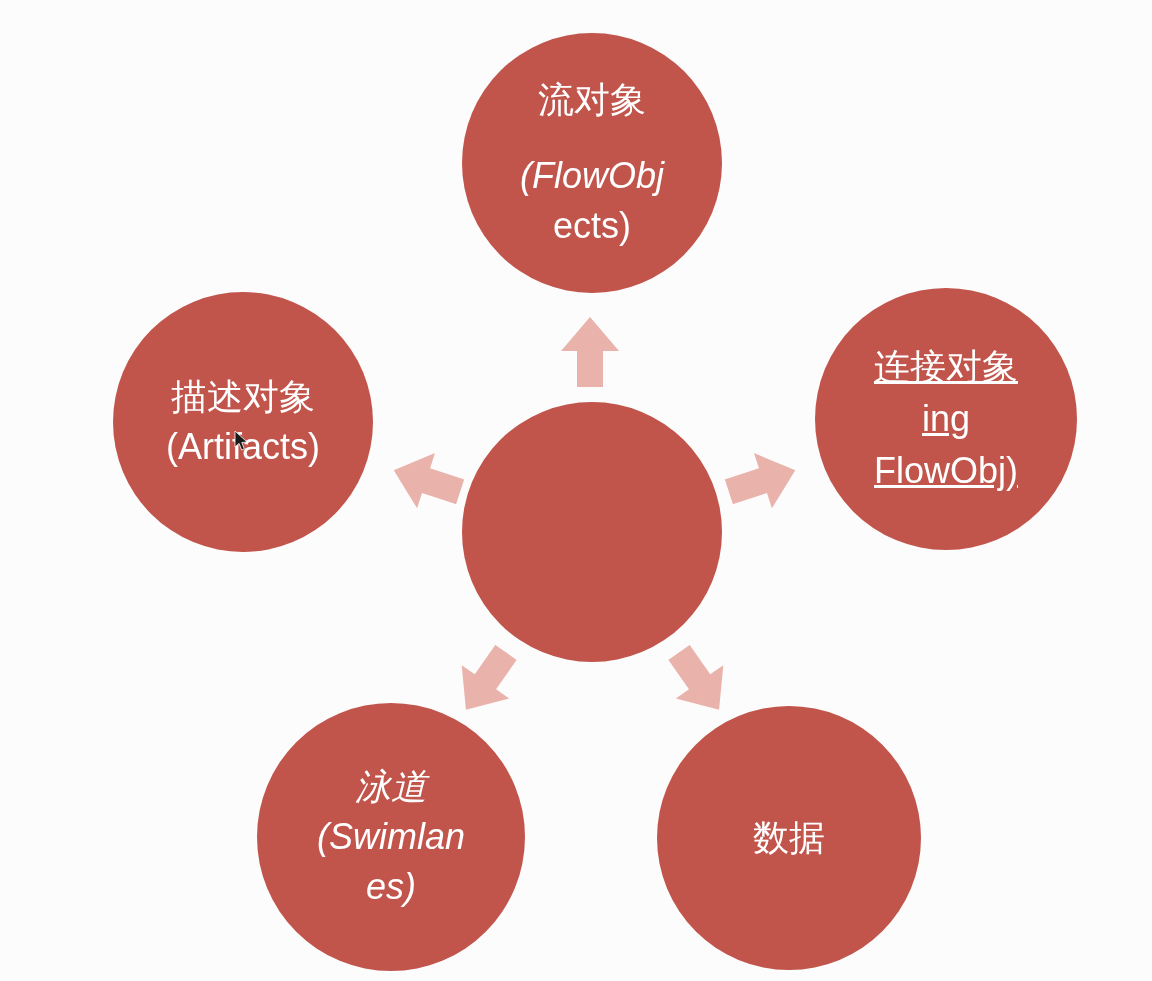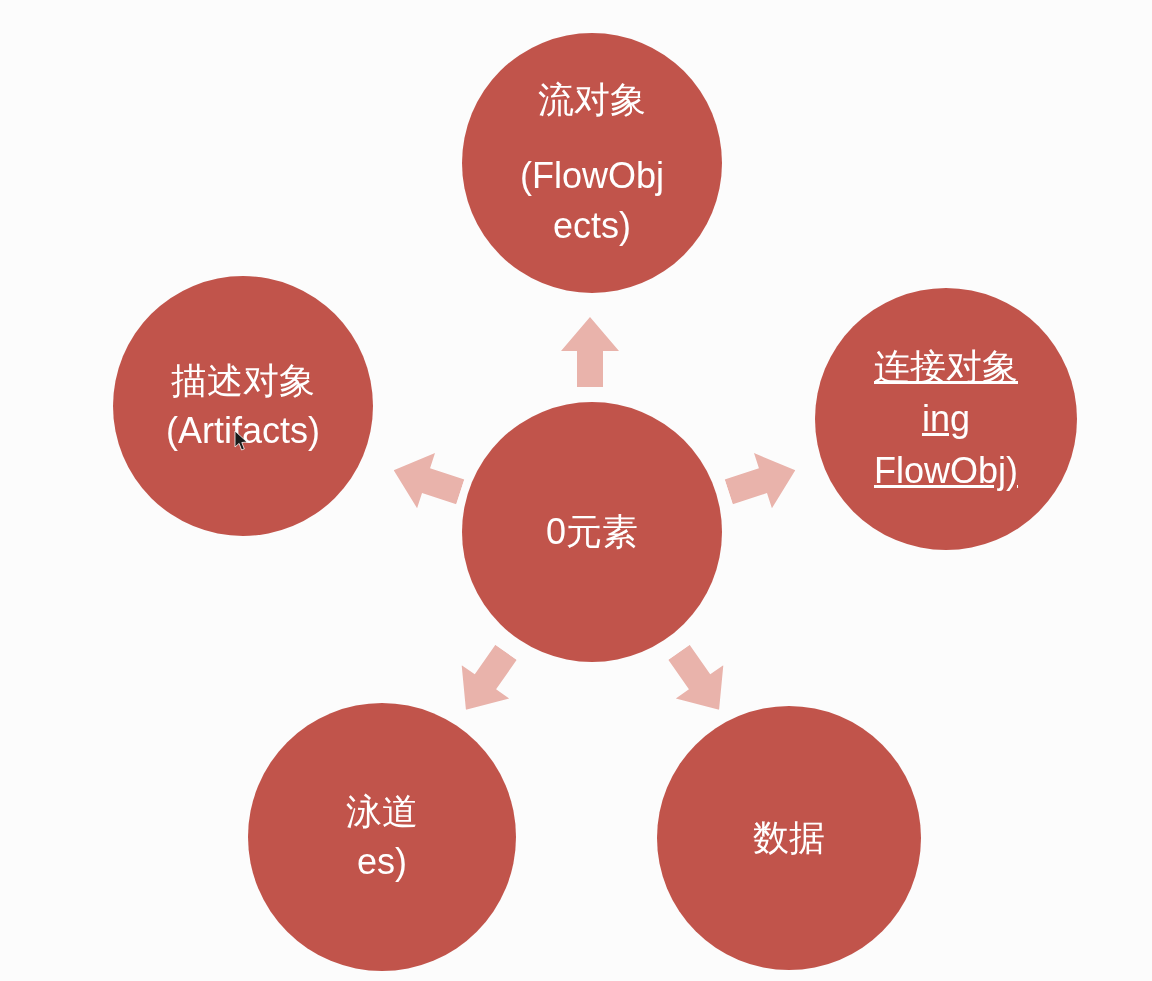--- a/index.html
+++ b/index.html
@@ -29,26 +29,27 @@
     justify-content: center;
     text-align: center;
     font-size: 36px;
     line-height: 50px;
   }
   .circle .line {
     white-space: nowrap;
   }
   .circle .line.gap-before {
     margin-top: 26px;
+    font-style: italic;
   }
   .node-top        { left: 462px; top: 33px;  width: 260px; height: 260px; }
-  .node-left       { left: 113px; top: 276px; width: 260px; height: 260px; }
+  .node-left       { left: 113px; top: 292px; width: 260px; height: 260px; }
   .node-right      { left: 815px; top: 288px; width: 262px; height: 262px; line-height: 52px; text-decoration: underline; }
   .node-center     { left: 462px; top: 402px; width: 260px; height: 260px; }
-  .node-bottom-left  { left: 248px; top: 703px; width: 268px; height: 268px; }
+  .node-bottom-left  { left: 257px; top: 703px; width: 268px; height: 268px; font-style: italic; }
   .node-bottom-right { left: 657px; top: 706px; width: 264px; height: 264px; }
 
   .arrow {
     position: absolute;
     width: 70px;
     height: 58px;
     color: var(--arrow-color, #e9b3ab);
   }
   .arrow svg { display: block; width: 100%; height: 100%; }
   .arrow-up         { left: 590px; top: 352px; transform: translate(-50%,-50%) rotate(-90deg); }
@@ -82,25 +83,25 @@
     <div class="line">(Artifacts)</div>
   </div>
 
   <div class="circle node-right">
     <div class="line">连接对象</div>
     <div class="line">ing</div>
     <div class="line">FlowObj)</div>
   </div>
 
   <div class="circle node-center">
-    <div class="line">0元素</div>
   </div>
 
   <div class="circle node-bottom-left">
     <div class="line">泳道</div>
+    <div class="line">(Swimlan</div>
     <div class="line">es)</div>
   </div>
 
   <div class="circle node-bottom-right">
     <div class="line">数据</div>
   </div>
 
   <div class="arrow arrow-up">
     <svg viewBox="0 0 70 58" aria-hidden="true">
       <polygon points="0,16 36,16 36,0 70,29 36,58 36,42 0,42" fill="currentColor"></polygon>

